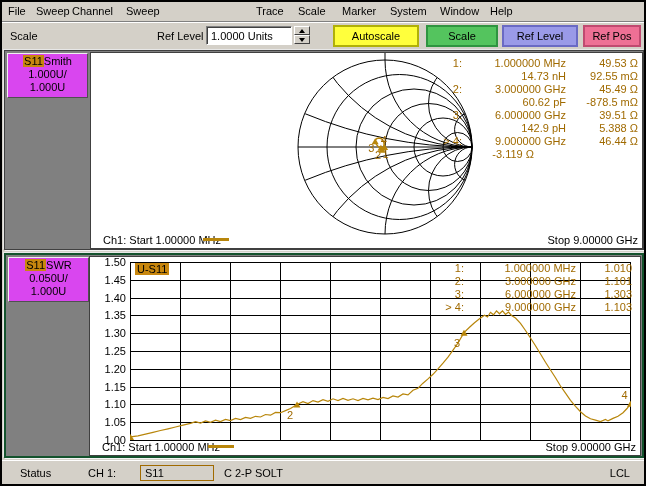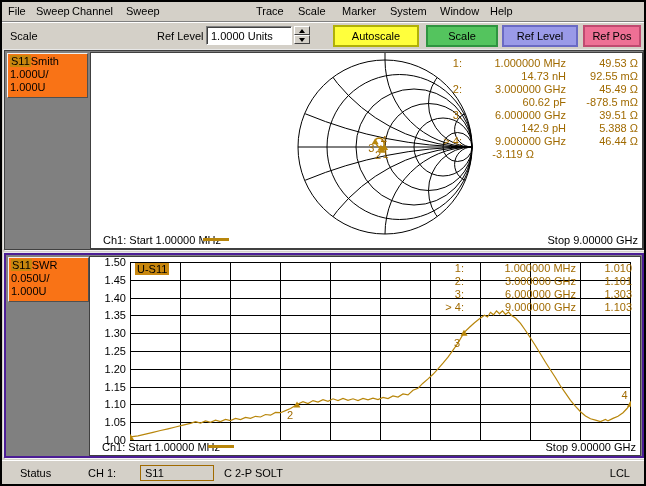--- a/index.html
+++ b/index.html
@@ -19,23 +19,23 @@
             border:1px solid;border-color:#fff #404040 #404040 #fff;}
   .spin-btn .tri{position:absolute;left:4px;width:0;height:0;border-left:3px solid transparent;border-right:3px solid transparent;}
   .tri-up{top:2px;border-bottom:4px solid #000;}
   .tri-down{top:2px;border-top:4px solid #000;}
   .tb-btn{position:absolute;top:2px;height:22px;box-sizing:border-box;text-align:center;line-height:19px;
           border:2px solid;cursor:default;}
   
   .panel{position:absolute;left:2px;width:640px;box-sizing:border-box;background:#808080;
          border:1px solid #404040;box-shadow:-1px -1px 0 #e8e8e8,1px 1px 0 #f4f4f4;}
   #panel1{top:48px;height:200px;}
-  #panel2{top:251px;height:205px;border:2px solid #4c1d95;}
-  .traceinfo{position:absolute;left:2px;top:2px;width:81px;height:45px;box-sizing:border-box;background:#f97316;
-             border:1px solid;border-color:#f0f0f0 #505050 #505050 #f0f0f0;padding:1px 2px;line-height:13px;}
+  #panel2{top:251px;height:205px;border:2px solid #14532d;}
+  .traceinfo{position:absolute;left:2px;top:2px;width:81px;height:45px;box-sizing:border-box;background:#d946ef;
+             border:1px solid;border-color:#f0f0f0 #505050 #505050 #f0f0f0;padding:1px 2px;line-height:13px;text-align:center;}
   .chip{background:#c8870e;padding:0 1px;}
   .plot{position:absolute;background:#fff;border:1px solid #404040;}
   #plot1{left:85px;top:1px;width:551px;height:195px;}
   #plot2{left:83px;top:1px;width:550px;height:198px;}
   #smith-svg{position:absolute;left:0;top:0;}
   .mtable{position:absolute;color:#a06a00;line-height:13px;}
   #mtable1{right:4px;top:4px;}
   #mtable2{right:8px;top:5px;}
   .mrow{display:flex;}
   .mrow span{display:inline-block;text-align:right;white-space:nowrap;}

